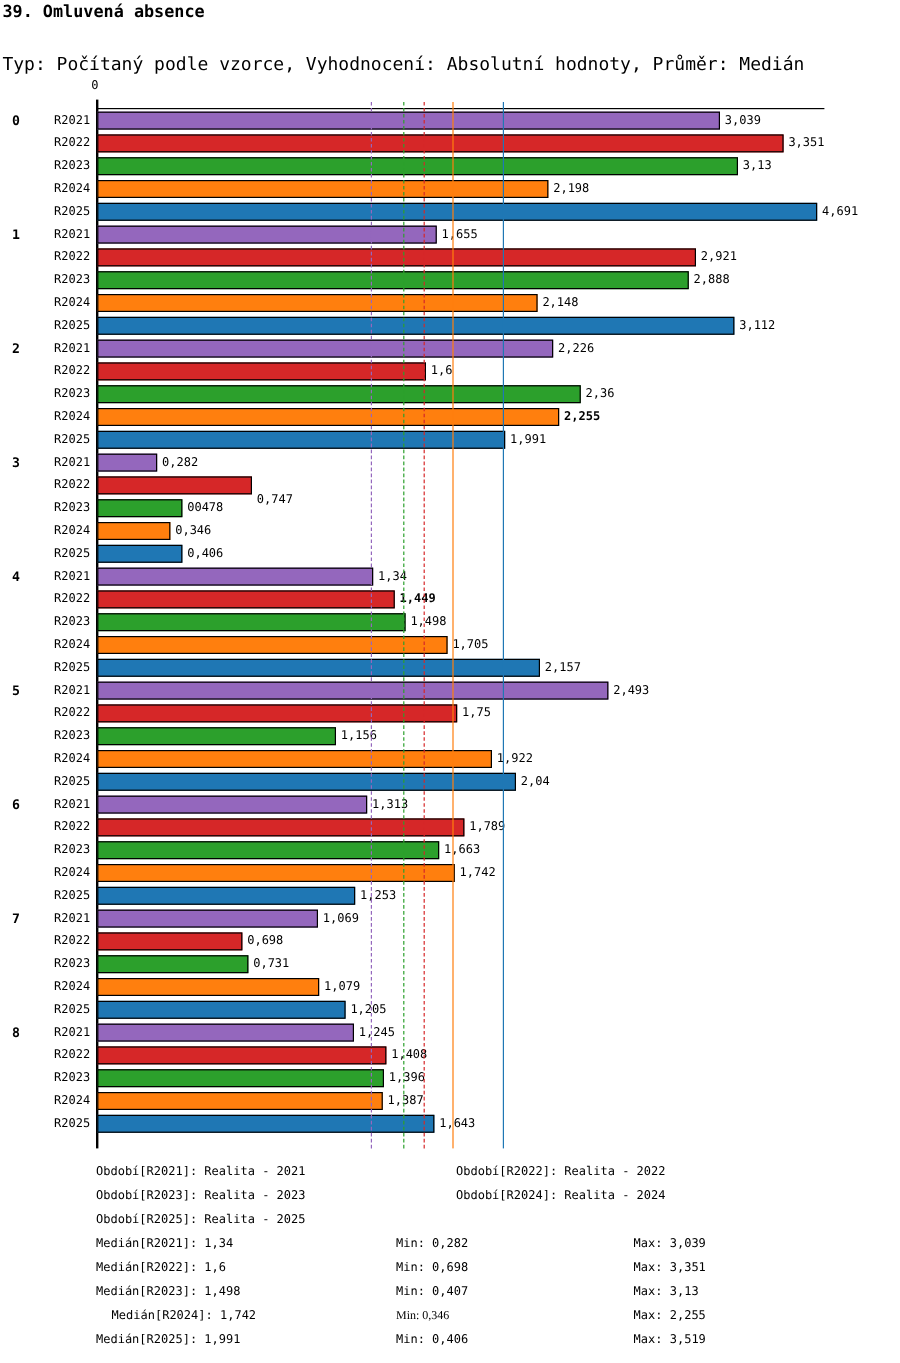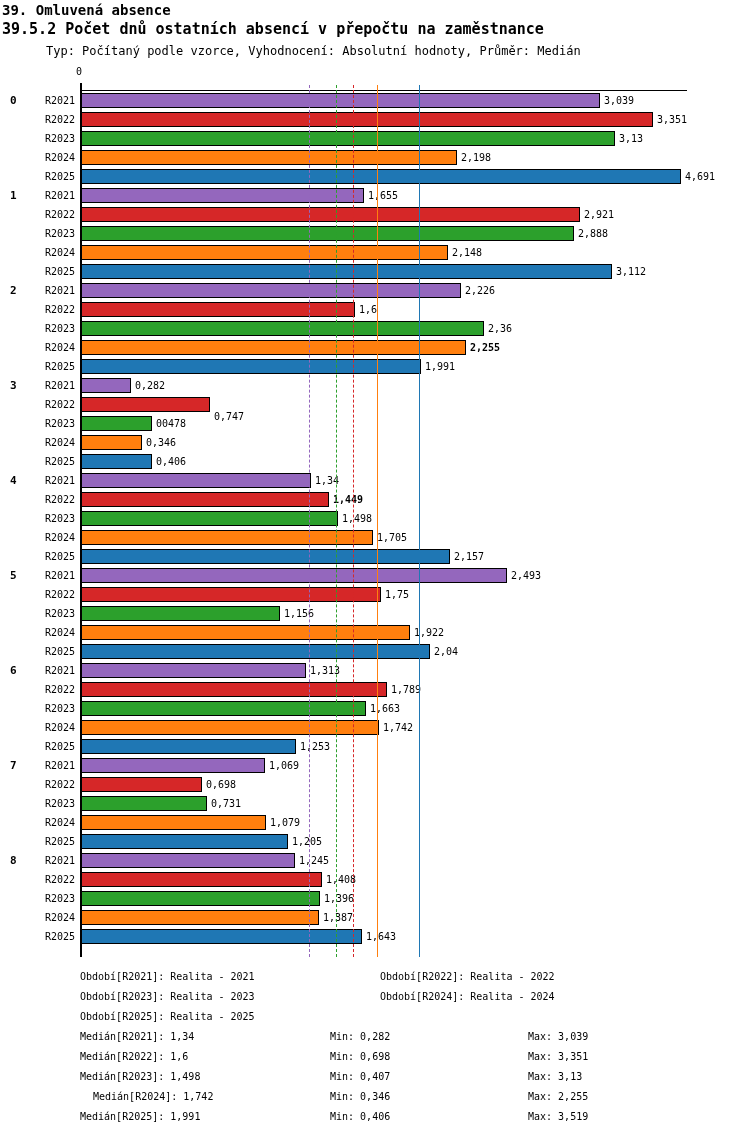--- a/index.html
+++ b/index.html
@@ -3,38 +3,37 @@
 <meta charset="utf-8">
 <style>
   html,body{margin:0;padding:0;background:#fff;}
   #page{
     position:relative;width:750px;height:1136px;background:#ffffff;
     font-family:"DejaVu Sans Mono","Liberation Mono",monospace;color:#000;overflow:hidden;
   }
   .abs{position:absolute;white-space:nowrap;}
   #title1{left:2px;top:2px;font-size:14px;font-weight:bold;}
   #title2{left:2px;top:20px;font-size:15px;font-weight:bold;}
-  #meta{left:2px;top:44px;font-size:12px;margin-left:44px;}
+  #meta{left:2px;top:44px;font-size:15px;}
   #zero-label{left:76px;top:66px;font-size:10px;}
   #y-axis{left:80px;top:83px;width:2px;height:874px;background:#000;}
   #x-axis{left:81px;top:90px;width:606px;height:0;border-top:1px solid #000;}
   .row{position:absolute;left:0;height:19px;width:750px;}
   .glabel{position:absolute;left:10px;top:2px;font-weight:bold;font-size:11px;}
   .slabel{position:absolute;left:45px;top:3px;font-size:10px;}
   .bar{position:absolute;left:81px;top:1px;height:13px;border:1px solid #000;}
   .vlabel{position:absolute;top:3px;font-size:10px;}
   .mline{position:absolute;top:85px;height:872px;width:0;border-left:1px solid;}
   .legend-item{position:absolute;height:20px;line-height:20px;font-size:10px;}
 </style>
 </head>
 <body>
 
 <div id="page">
   <div class="abs" id="title1">39. Omluvená absence</div>
-  <div class="abs" id="title2">39.5.2 Počet dnů ostatních absencí v přepočtu na zaměstnance</div>
   <div class="abs" id="meta">Typ: Počítaný podle vzorce, Vyhodnocení: Absolutní hodnoty, Průměr: Medián</div>
 
   <div id="chart">
     <div class="abs" id="zero-label">0</div>
     <div class="abs" id="y-axis"></div>
     <div class="abs" id="x-axis"></div>
   <div class="row" style="top: 92px;">
         <div class="glabel">0</div>
         <div class="slabel">R2021</div>
         <div class="bar" style="width: 517px; background: rgb(148, 103, 189);"></div>
@@ -284,19 +283,19 @@
       <div class="legend-item" style="left: 80px; top: 1027px;">Medián[R2021]: 1,34</div>
       <div class="legend-item" style="left: 330px; top: 1027px;">Min: 0,282</div>
       <div class="legend-item" style="left: 528px; top: 1027px;">Max: 3,039</div>
       <div class="legend-item" style="left: 80px; top: 1047px;">Medián[R2022]: 1,6</div>
       <div class="legend-item" style="left: 330px; top: 1047px;">Min: 0,698</div>
       <div class="legend-item" style="left: 528px; top: 1047px;">Max: 3,351</div>
       <div class="legend-item" style="left: 80px; top: 1067px;">Medián[R2023]: 1,498</div>
       <div class="legend-item" style="left: 330px; top: 1067px;">Min: 0,407</div>
       <div class="legend-item" style="left: 528px; top: 1067px;">Max: 3,13</div>
       <div class="legend-item" style="left: 80px; top: 1087px; padding-left: 13px;">Medián[R2024]: 1,742</div>
-      <div class="legend-item" style="left: 330px; top: 1087px;">Min: 0,346</div>
+      <div class="legend-item" style="left: 330px; top: 1087px; font-family: Liberation Serif, serif;">Min: 0,346</div>
       <div class="legend-item" style="left: 528px; top: 1087px;">Max: 2,255</div>
       <div class="legend-item" style="left: 80px; top: 1107px;">Medián[R2025]: 1,991</div>
       <div class="legend-item" style="left: 330px; top: 1107px;">Min: 0,406</div>
       <div class="legend-item" style="left: 528px; top: 1107px;">Max: 3,519</div>
     </div>
 </div>
 
 </body></html>

